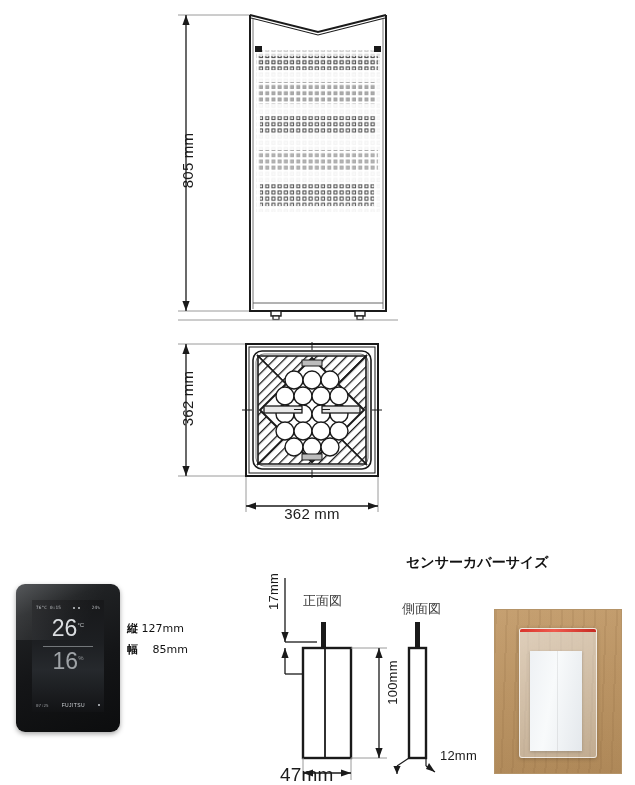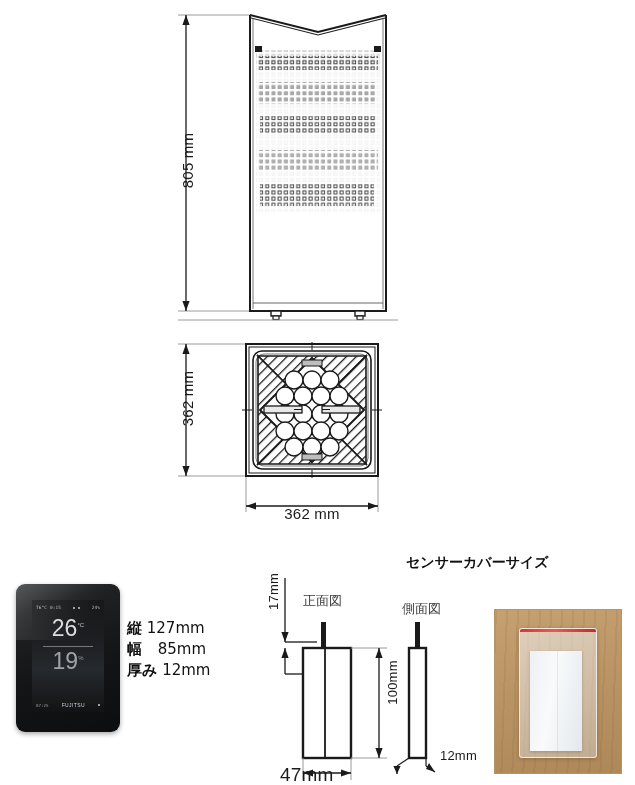--- a/index.html
+++ b/index.html
@@ -36,21 +36,21 @@
     font-family:"DejaVu Sans","Liberation Sans",sans-serif;
   }
   .jp-sub{
     font-size:13px;
     color:#3a3a3a;
     white-space:nowrap;
     font-family:Liberation Serif, serif;
     text-align:right;
   }
   .jp-spec{
-    font-size:15px;
+    font-size:11px;
     color:#111;
     white-space:nowrap;
     line-height:21px;
     font-family:"DejaVu Sans","Liberation Sans",sans-serif;
   }
   .jp-spec b{font-weight:700;}
 
   
   .device{
     position:absolute;
@@ -313,21 +313,21 @@
         <span>24%</span>
       </div>
 
       <div class="scr-temp">
         <span>26</span><sup>°C</sup>
       </div>
 
       <div class="scr-rule"></div>
 
       <div class="scr-hum">
-        <span>19</span><sup>%</sup>
+        <span>16</span><sup>%</sup>
       </div>
 
       <div class="scr-foot">
         <span>07:25</span>
         <span class="sp"></span>
         <span class="scr-brand">FUJITSU</span>
         <span class="sp"></span>
         <span class="scr-dot"></span>
       </div>
     </div>
@@ -335,24 +335,20 @@
 
   <div class="abs" style="left:127px;top:618px;">
     <div class="jp-spec">
       <b>縦</b>
       <span>127mm</span>
     </div>
     <div class="jp-spec">
       <b>幅</b>
       <span style="margin-left:11px">85mm</span>
     </div>
-    <div class="jp-spec">
-      <b>厚み</b>
-      <span>12mm</span>
-    </div>
   </div>
 
   <div class="abs jp-head" style="left:386px;top:554px;margin-left:20px;">センサーカバーサイズ</div>
 
   <div class="abs jp-sub" style="left:303px;top:592px;">正面図</div>
   <div class="abs jp-sub" style="left:402px;top:600px;">側面図</div>
 
   <svg class="abs" style="left:245px;top:570px;" width="245" height="215">
 
     <g>

